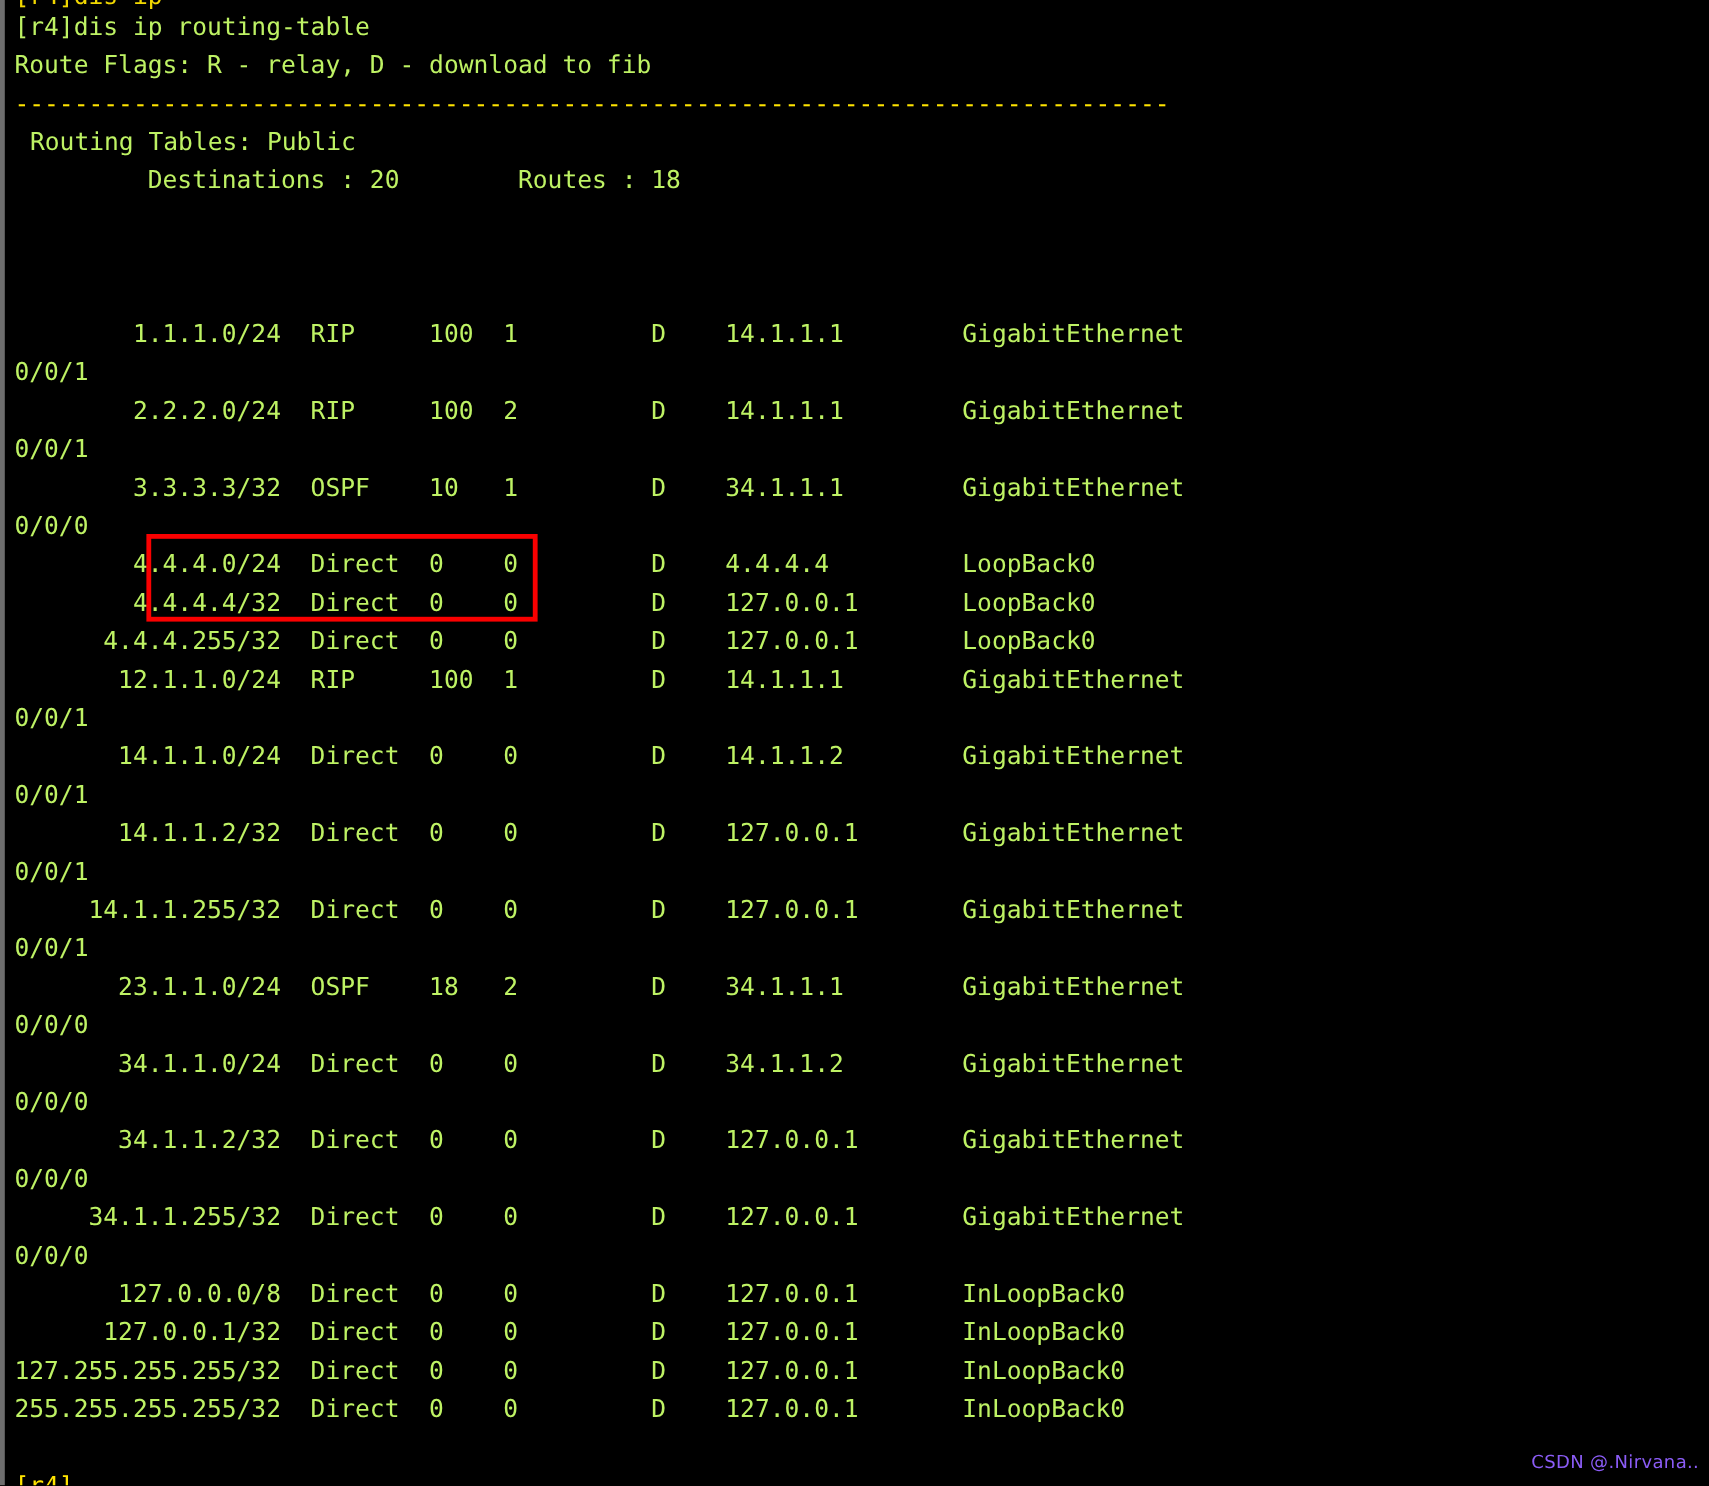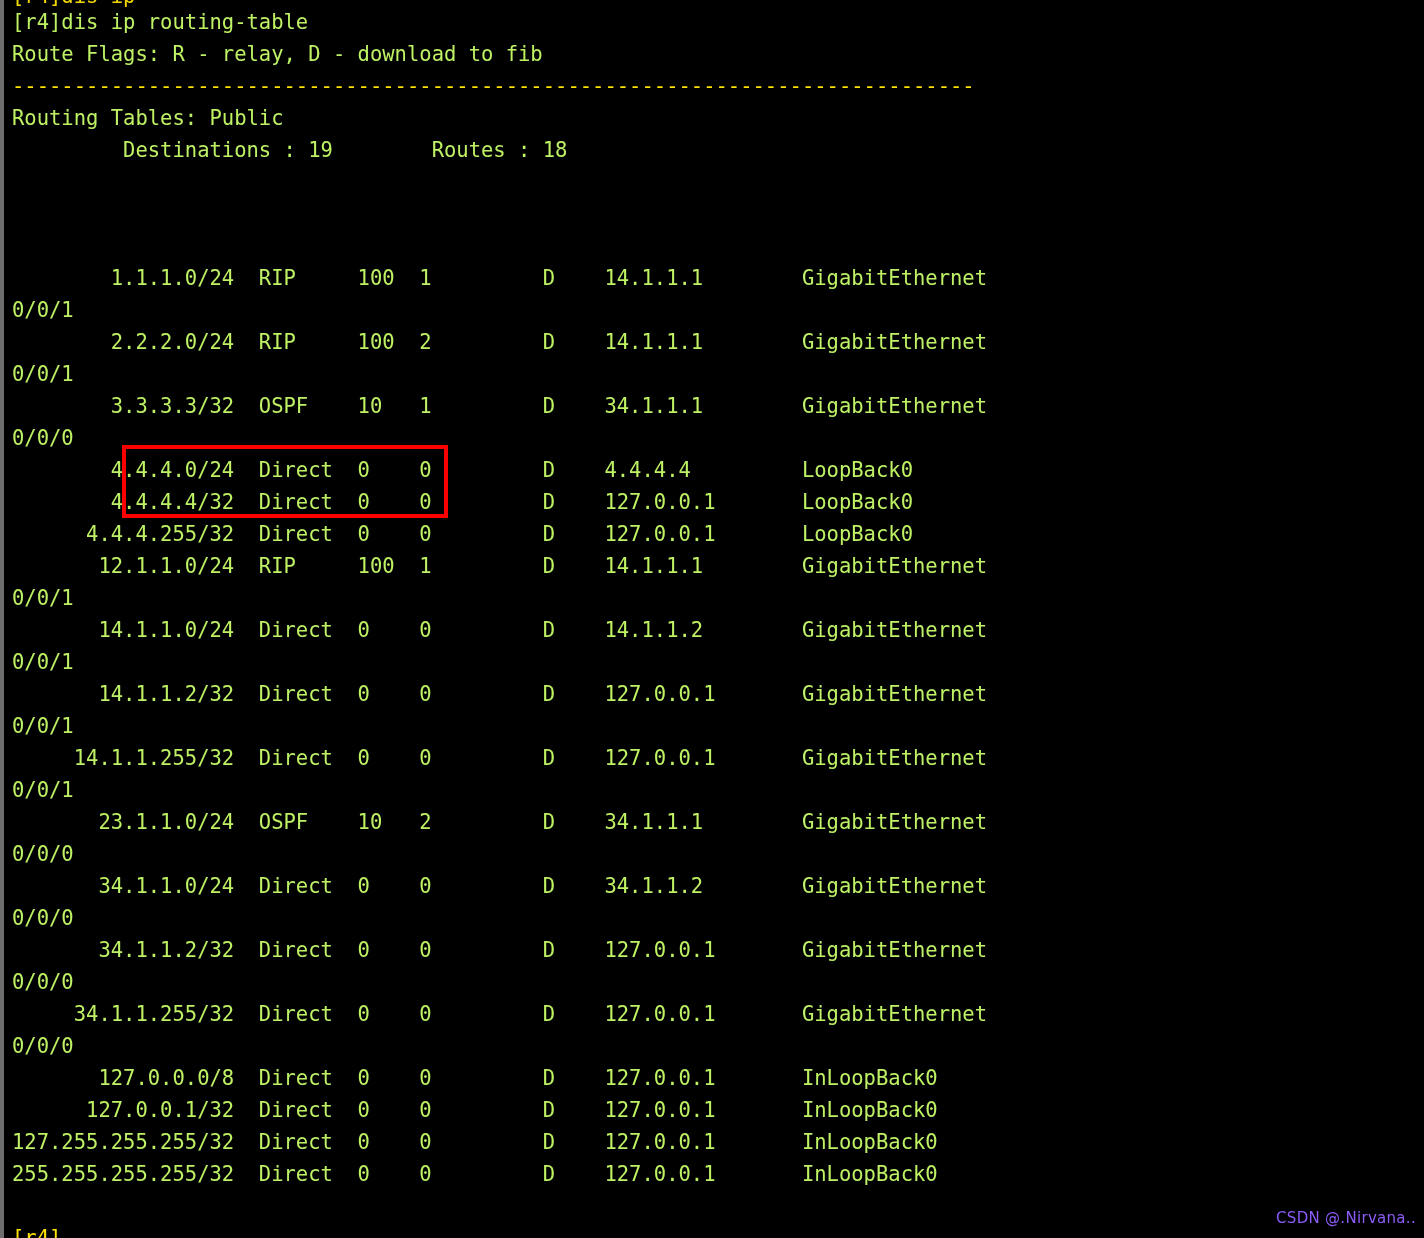--- a/index.html
+++ b/index.html
@@ -83,43 +83,43 @@
 
 <div id="terminal">
 
   <div id="left-gutter"></div>
 
   <div id="clipped-top">[r4]dis ip</div>
 
   <div class="line" style="top:6px;">[r4]dis ip routing-table</div>
   <div class="line" style="top:38px;">Route Flags: R - relay, D - download to fib</div>
   <div class="line dashes" style="top:70px;">------------------------------------------------------------------------------</div>
-  <div class="line" style="top:102px;">Routing Tables: Public</div>
-  <div class="line" style="top:134px;">         Destinations : 19        Routes : 18</div>
+  <div class="line" style="top:102px;margin-left:13px;">Routing Tables: Public</div>
+  <div class="line" style="top:134px;">         Destinations : 20        Routes : 18</div>
 
 
   <div id="rows-container">
       <div class="line" style="top: 262px;">        1.1.1.0/24  RIP     100  1         D    14.1.1.1        GigabitEthernet</div>
       <div class="line" style="top: 294px;">0/0/1</div>
       <div class="line" style="top: 326px;">        2.2.2.0/24  RIP     100  2         D    14.1.1.1        GigabitEthernet</div>
       <div class="line" style="top: 358px;">0/0/1</div>
       <div class="line" style="top: 390px;">        3.3.3.3/32  OSPF    10   1         D    34.1.1.1        GigabitEthernet</div>
       <div class="line" style="top: 422px;">0/0/0</div>
       <div class="line" style="top: 454px;">        4.4.4.0/24  Direct  0    0         D    4.4.4.4         LoopBack0</div>
       <div class="line" style="top: 486px;">        4.4.4.4/32  Direct  0    0         D    127.0.0.1       LoopBack0</div>
       <div class="line" style="top: 518px;">      4.4.4.255/32  Direct  0    0         D    127.0.0.1       LoopBack0</div>
       <div class="line" style="top: 550px;">       12.1.1.0/24  RIP     100  1         D    14.1.1.1        GigabitEthernet</div>
       <div class="line" style="top: 582px;">0/0/1</div>
       <div class="line" style="top: 614px;">       14.1.1.0/24  Direct  0    0         D    14.1.1.2        GigabitEthernet</div>
       <div class="line" style="top: 646px;">0/0/1</div>
       <div class="line" style="top: 678px;">       14.1.1.2/32  Direct  0    0         D    127.0.0.1       GigabitEthernet</div>
       <div class="line" style="top: 710px;">0/0/1</div>
       <div class="line" style="top: 742px;">     14.1.1.255/32  Direct  0    0         D    127.0.0.1       GigabitEthernet</div>
       <div class="line" style="top: 774px;">0/0/1</div>
-      <div class="line" style="top: 806px;">       23.1.1.0/24  OSPF    10   2         D    34.1.1.1        GigabitEthernet</div>
+      <div class="line" style="top: 806px;">       23.1.1.0/24  OSPF    18   2         D    34.1.1.1        GigabitEthernet</div>
       <div class="line" style="top: 838px;">0/0/0</div>
       <div class="line" style="top: 870px;">       34.1.1.0/24  Direct  0    0         D    34.1.1.2        GigabitEthernet</div>
       <div class="line" style="top: 902px;">0/0/0</div>
       <div class="line" style="top: 934px;">       34.1.1.2/32  Direct  0    0         D    127.0.0.1       GigabitEthernet</div>
       <div class="line" style="top: 966px;">0/0/0</div>
       <div class="line" style="top: 998px;">     34.1.1.255/32  Direct  0    0         D    127.0.0.1       GigabitEthernet</div>
       <div class="line" style="top: 1030px;">0/0/0</div>
       <div class="line" style="top: 1062px;">       127.0.0.0/8  Direct  0    0         D    127.0.0.1       InLoopBack0</div>
       <div class="line" style="top: 1094px;">      127.0.0.1/32  Direct  0    0         D    127.0.0.1       InLoopBack0</div>
       <div class="line" style="top: 1126px;">127.255.255.255/32  Direct  0    0         D    127.0.0.1       InLoopBack0</div>

